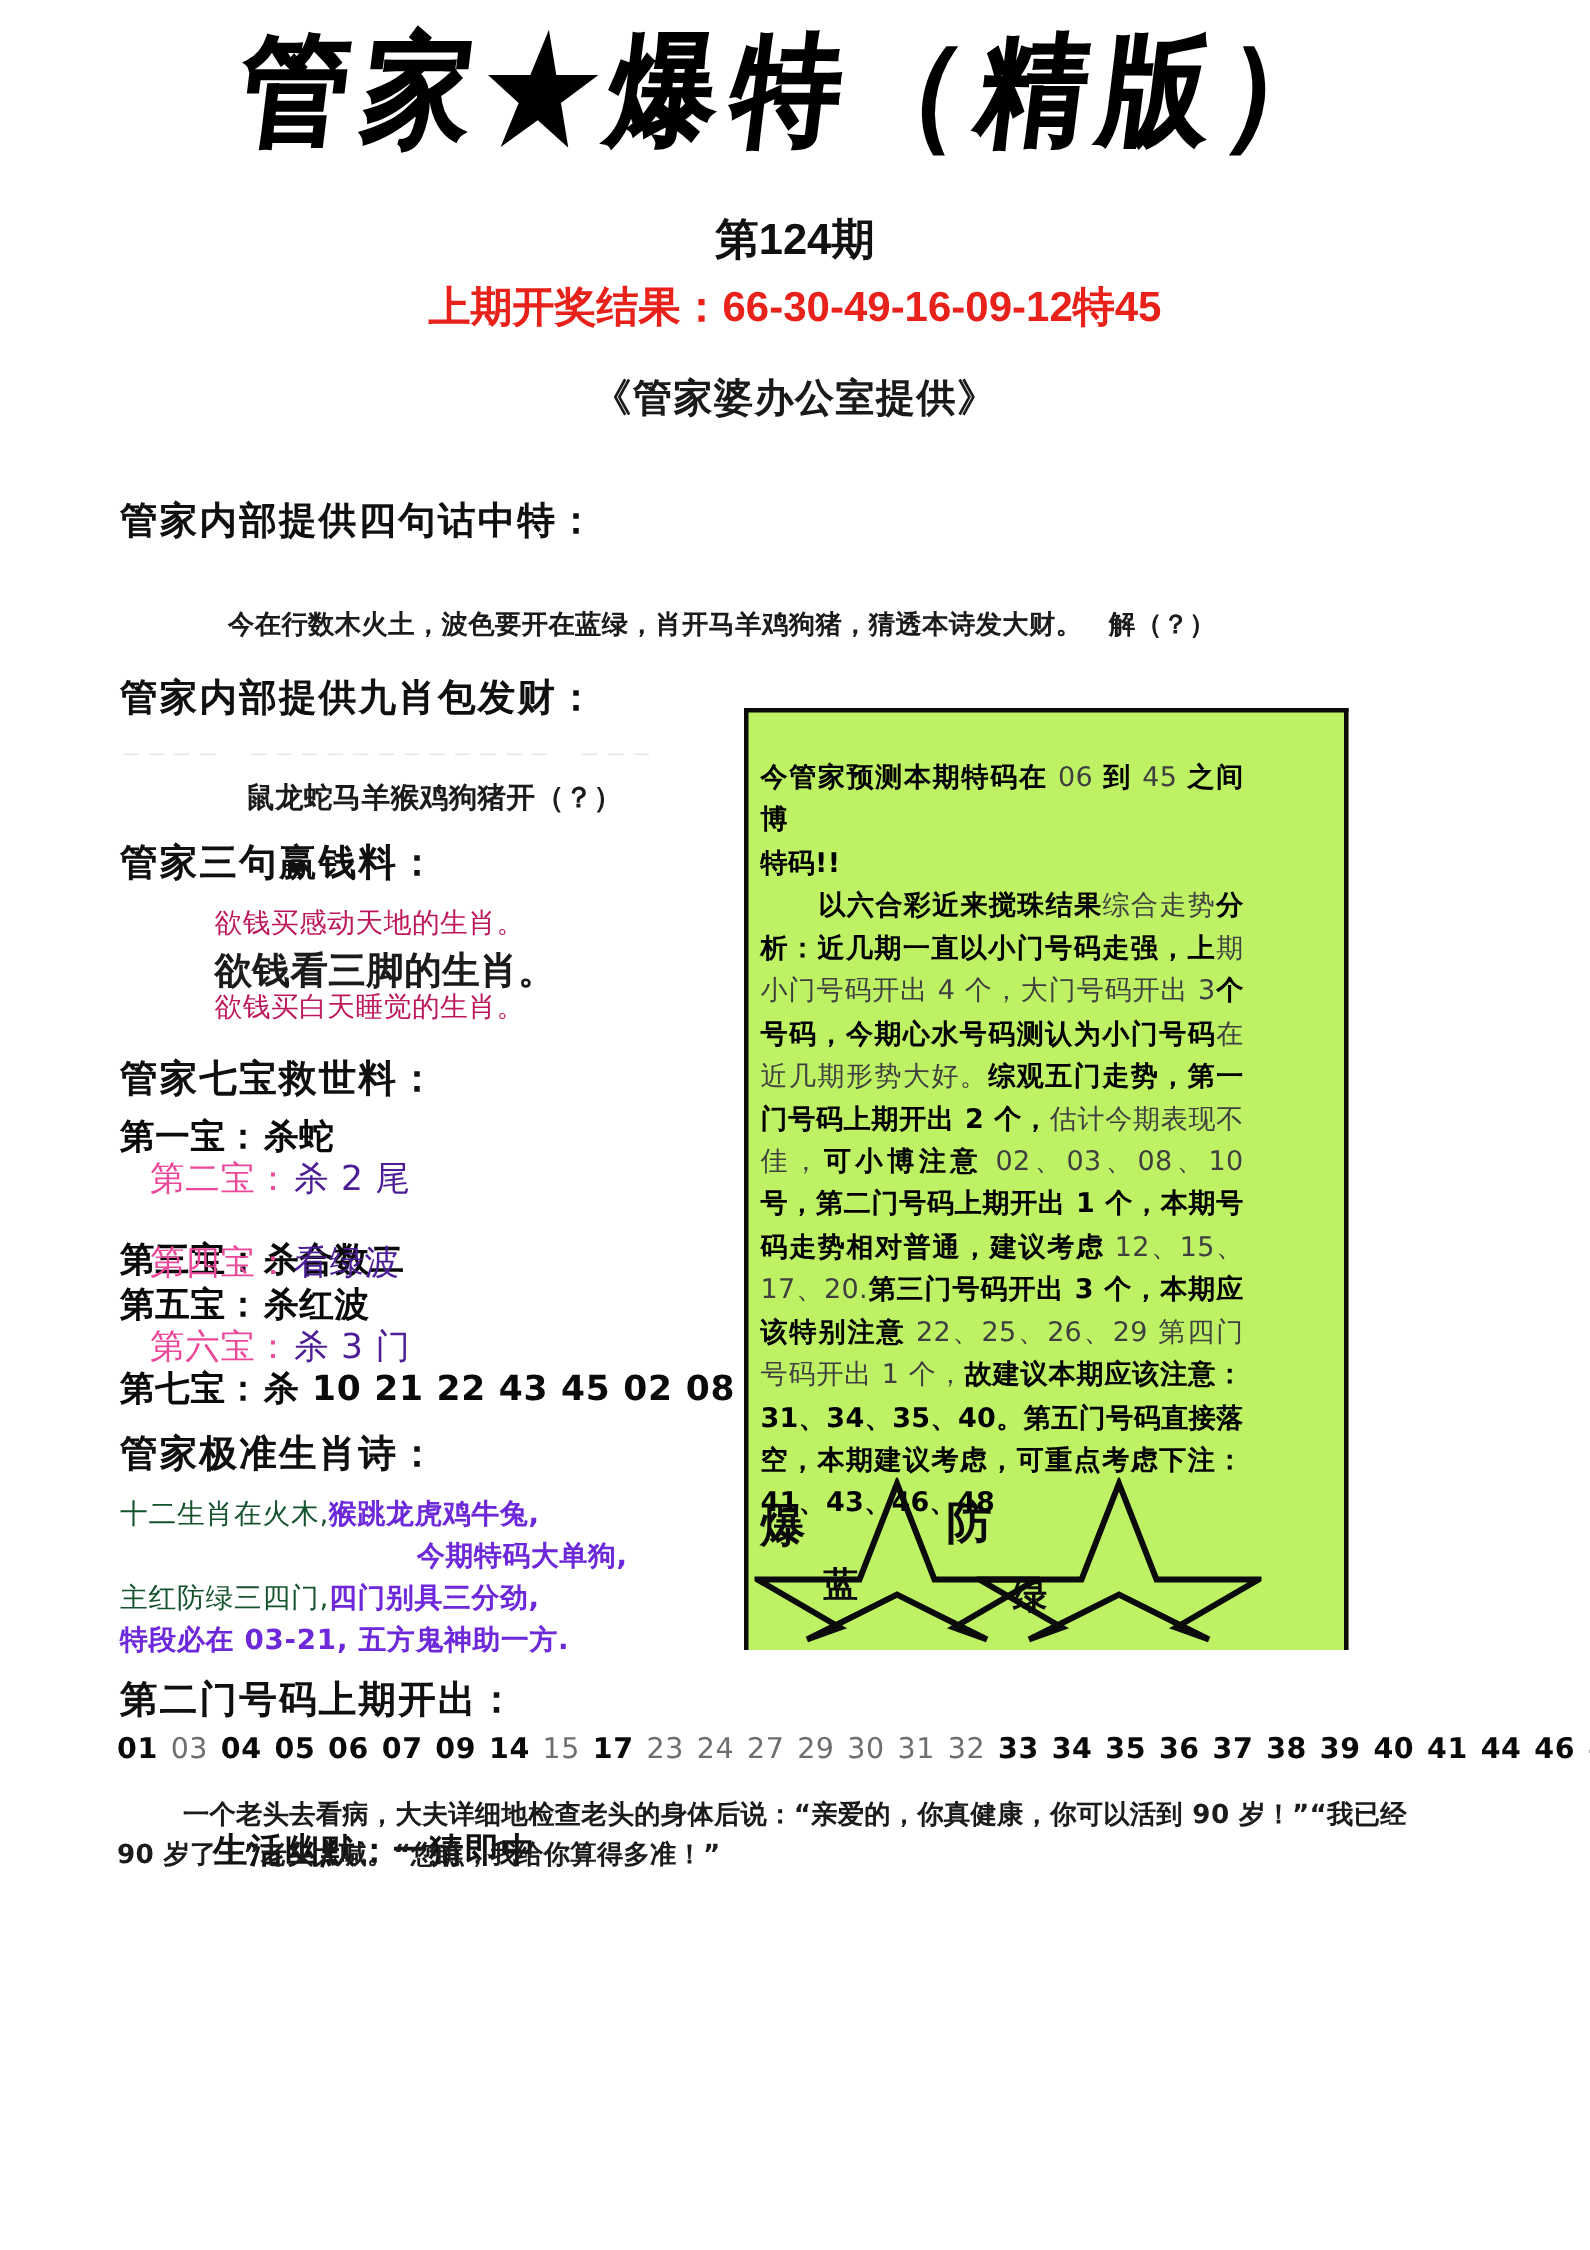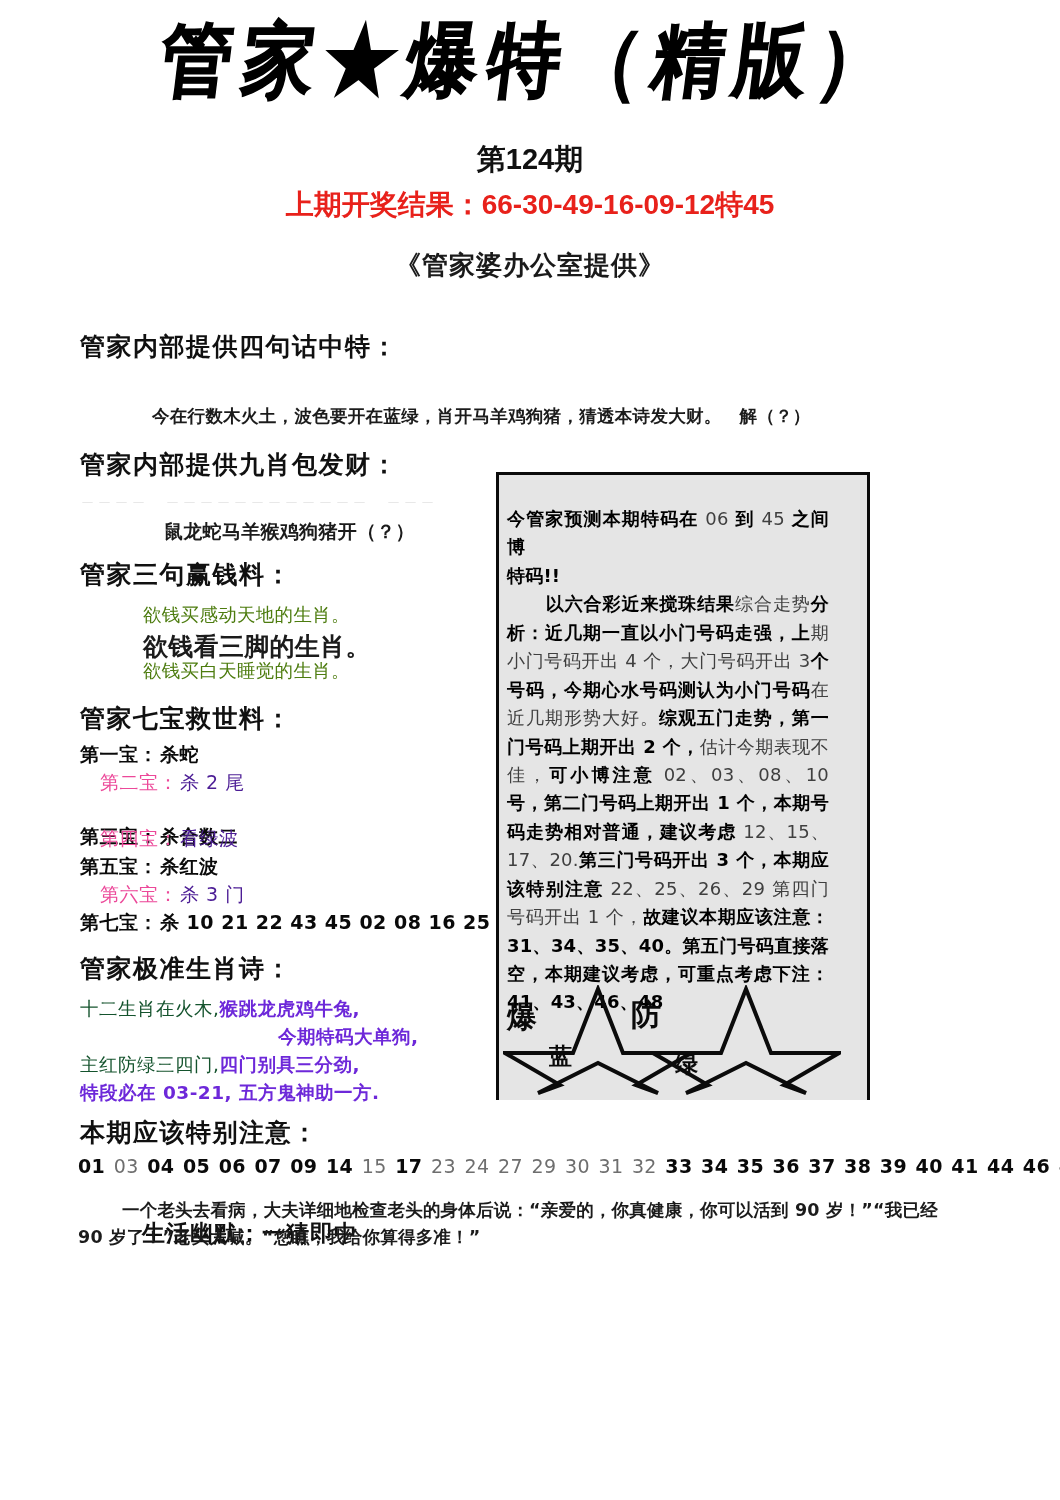--- a/index.html
+++ b/index.html
@@ -85,37 +85,37 @@
 
   .body-line {
     position: absolute;
     font-family: "DejaVu Sans", "Liberation Sans", sans-serif;
     font-size: 17.5px;
     font-weight: bold;
     color: #1b1b1b;
     white-space: nowrap;
     letter-spacing: 0.3px;
   }
-  .body-line.light { font-weight: normal; color: #4d7c0f; }
+  .body-line.light { font-weight: normal; color: #be185d; }
 
   .ghost-line {
     position: absolute;
     font-family: "DejaVu Sans", sans-serif;
     font-size: 15px;
     color: #e2e2e2;
     white-space: nowrap;
     letter-spacing: 2px;
   }
 
   
   .treasure {
     position: absolute;
     left: 80px;
     font-family: "DejaVu Sans", "Liberation Sans", sans-serif;
-    font-size: 19px;
+    font-size: 23px;
     white-space: nowrap;
     letter-spacing: 0.5px;
   }
   .treasure .lbl { font-weight: bold; }
   .treasure .val { margin-left: 2px; }
   .treasure.odd .lbl { font-weight: bold; color: #0a0a0a; }
   .treasure.odd .val { font-weight: bold; color: #0a0a0a; }
   .treasure.even .lbl { font-weight: normal; color: #ec4899; margin-left: 20px; }
   .treasure.even .val { font-weight: normal; color: #4c1d95; }
 
@@ -167,26 +167,26 @@
     line-height: 1.55;
     color: #1b1b1b;
     text-indent: 44px;
     letter-spacing: 0.2px;
   }
 
   
   #analysis-box {
     position: absolute;
     left: 496px; top: 472px;
-    width: 374px; height: 628px;
+    width: 403px; height: 628px;
     border-left: 3px solid #0b0b0b;
     border-right: 3px solid #0b0b0b;
     border-top: 3px solid #0b0b0b;
     box-sizing: border-box;
-    background: #e5e5e5;
+    background: #bef264;
   }
   #analysis-text {
     position: absolute;
     left: 8px; top: 30px;
     width: 322px;
     font-family: "DejaVu Sans", "Liberation Sans", sans-serif;
     font-size: 18px;
     line-height: 1.58;
     color: #141414;
     text-align: justify;
@@ -267,21 +267,21 @@
 <div class="poem-line" style="top:1024px; left:278px;">
   <span class="hard">今期特码大单狗,</span>
 </div>
 <div class="poem-line" style="top:1052px;">
   <span class="soft">主红防绿三四门,</span><span class="hard">四门别具三分劲,</span>
 </div>
 <div class="poem-line" style="top:1080px;">
   <span class="hard">特段必在 03-21, 五方鬼神助一方.</span>
 </div>
 
-<div class="sec-head" style="top:1116px;">本期应该特别注意：</div>
+<div class="sec-head" style="top:1116px;">第二门号码上期开出：</div>
 <div id="range-numbers"><span class="bold">01</span><span class="dim">03</span><span class="bold">04</span><span class="bold">05</span><span class="bold">06</span><span class="bold">07</span><span class="bold">09</span><span class="bold">14</span><span class="dim">15</span><span class="bold">17</span><span class="dim">23</span><span class="dim">24</span><span class="dim">27</span><span class="dim">29</span><span class="dim">30</span><span class="dim">31</span><span class="dim">32</span><span class="bold">33</span><span class="bold">34</span><span class="bold">35</span><span class="bold">36</span><span class="bold">37</span><span class="bold">38</span><span class="bold">39</span><span class="bold">40</span><span class="bold">41</span><span class="bold">44</span><span class="bold">46</span><span class="dim">48</span></div>
 
 <div id="analysis-box">
   <div id="analysis-text">
     <span class="b">今管家预测本期特码在</span><span class="n"> 06 </span><span class="b">到</span><span class="n"> 45 </span><span class="b">之间博</span><br>
     <span class="b">特码!!</span><br>
     <span class="indent"></span><span class="b">以六合彩近来搅珠结果</span><span class="n">综合走势</span><span class="b">分析：近几期一直以小门号码走强，上</span><span class="n">期小门号码开出 4 个，大门号码开出 3</span><span class="b">个号码，今期心水号码测认为小门号码</span><span class="n">在近几期形势大好。</span><span class="b">综观五门走势，第一门号码上期开出 2 个，</span><span class="n">估计今期表现不佳，</span><span class="b">可小博注意</span><span class="n"> 02、03、08、10 </span><span class="b">号，</span><span class="b">第二门号码上期开出 1 个，本期号码走势相对普通，建议考虑</span><span class="n"> 12、15、17、20.</span><span class="b">第三门号码开出 3 个，本期应该特别注意</span><span class="n"> 22、25、26、29 第四门号码开出 1 个，</span><span class="b">故建议本期应该注意：31、34、35、40。</span><span class="b">第五门号码直接落空，本期建议考虑，</span><span class="b">可重点考虑下注：41、43、46、48</span>
   </div>
 
   <div id="stars-area" style="left:4px; top:510px;">

